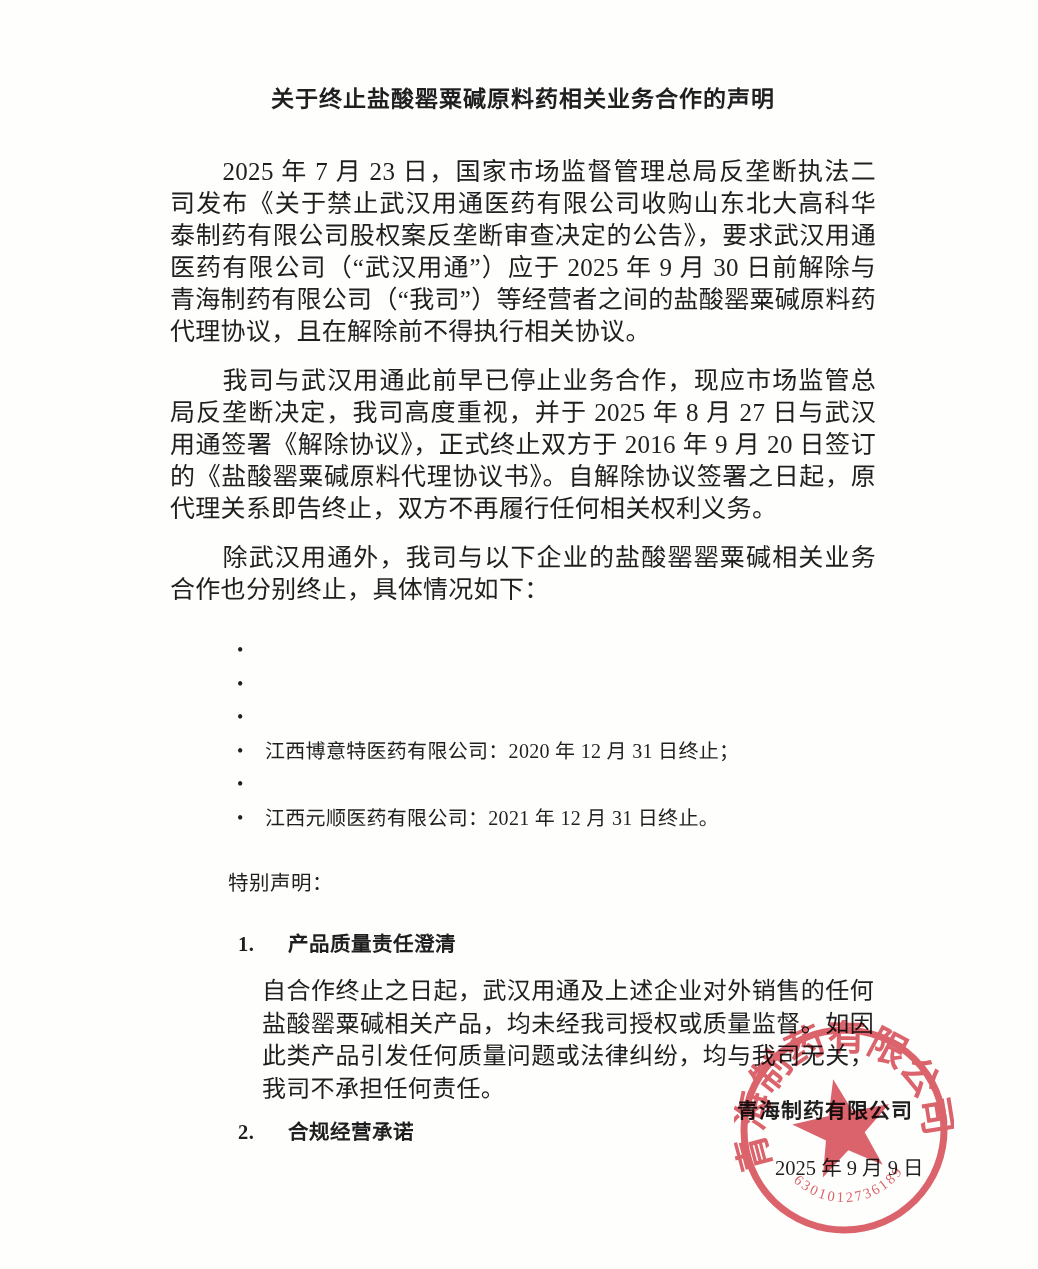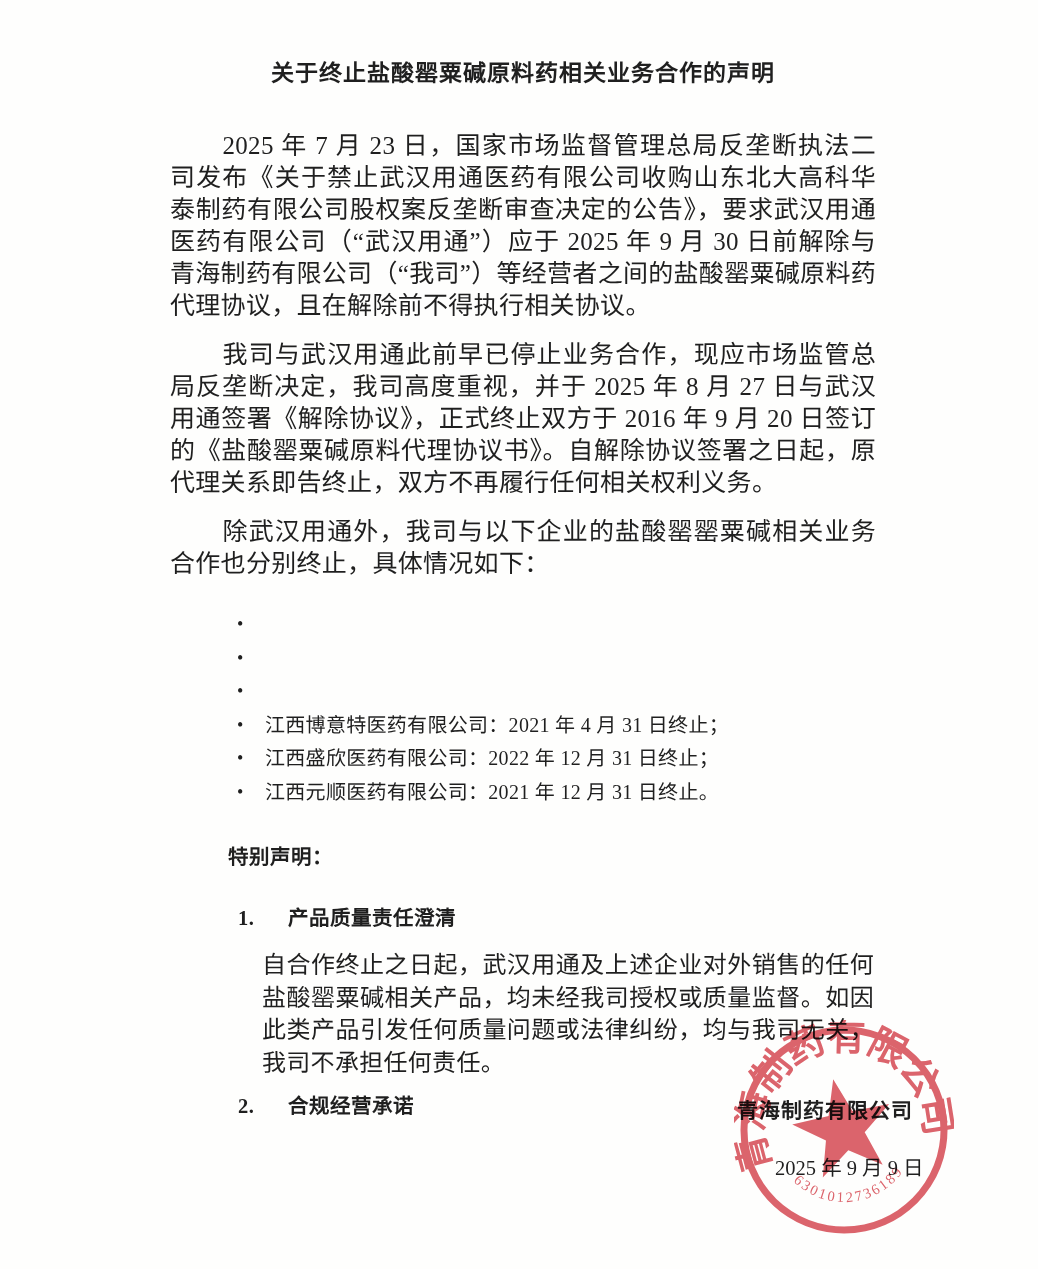--- a/index.html
+++ b/index.html
@@ -10,21 +10,21 @@
     color: #1f1f1f;
     -webkit-font-smoothing: antialiased;
   }
   .page {
     position: relative;
     width: 1038px; height: 1269px;
     background: #fefefd;
     overflow: hidden;
   }
   .content {
-    padding-top: 58px;
+    padding-top: 84px;
     margin-left: 170px;
     width: 706px;
   }
   .doc-title {
     text-align: center;
     font-size: 23px;
     font-weight: bold;
     letter-spacing: 1px;
     line-height: 32px;
     margin: 0 0 0 0;
@@ -50,21 +50,21 @@
   }
   .bullet-marker {
     width: 28px;
     flex: 0 0 28px;
     font-size: 18px;
     line-height: 33.5px;
   }
   .special-heading {
     margin: 31px 0 0 58px;
     font-size: 20.5px;
-    font-weight: bold;
+    font-weight: normal;
     letter-spacing: 0.5px;
   }
   .sp-head {
     display: flex;
     margin-left: 68px;
     font-size: 20.5px;
     font-weight: bold;
     line-height: 30px;
     letter-spacing: 0.5px;
   }
@@ -132,25 +132,24 @@
         <span class="bullet-marker">•</span>
       </div>
       <div class="bullet-item">
         <span class="bullet-marker">•</span>
       </div>
       <div class="bullet-item">
         <span class="bullet-marker">•</span>
       </div>
       <div class="bullet-item">
         <span class="bullet-marker">•</span>
-        <span>江西博意特医药有限公司：2021 年 4 月 31 日终止；</span>
+        <span>江西博意特医药有限公司：2020 年 12 月 31 日终止；</span>
       </div>
       <div class="bullet-item">
         <span class="bullet-marker">•</span>
-        <span>江西盛欣医药有限公司：2022 年 12 月 31 日终止；</span>
       </div>
       <div class="bullet-item">
         <span class="bullet-marker">•</span>
         <span>江西元顺医药有限公司：2021 年 12 月 31 日终止。</span>
       </div>
     </div>
 
     <div class="special-heading">特别声明：</div>
 
     <div>

